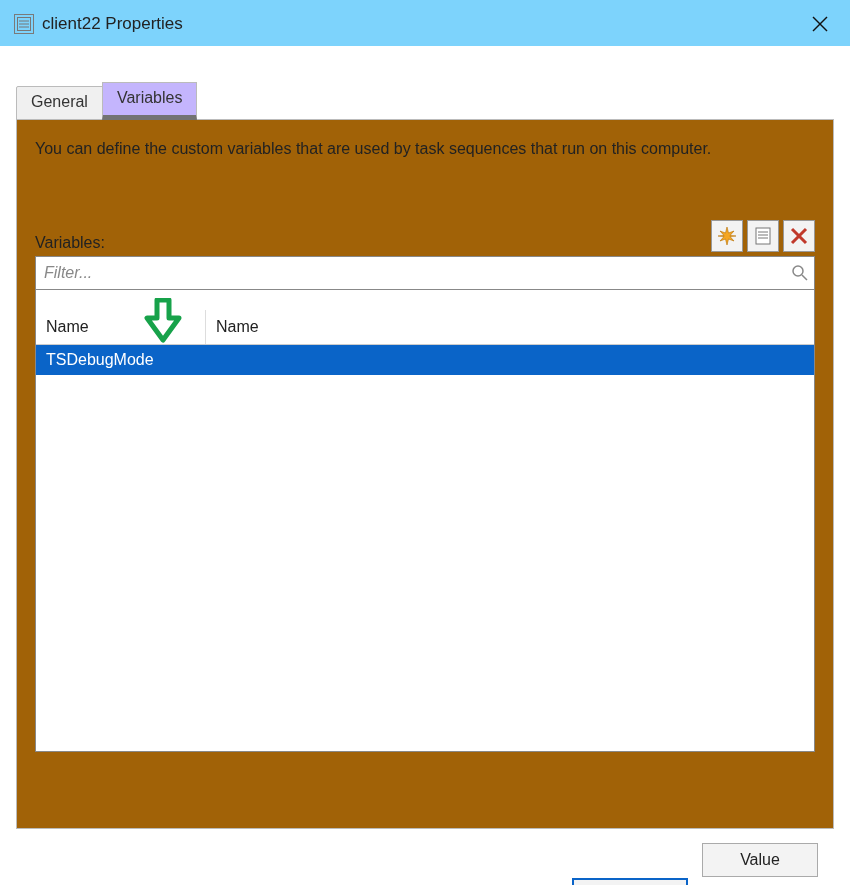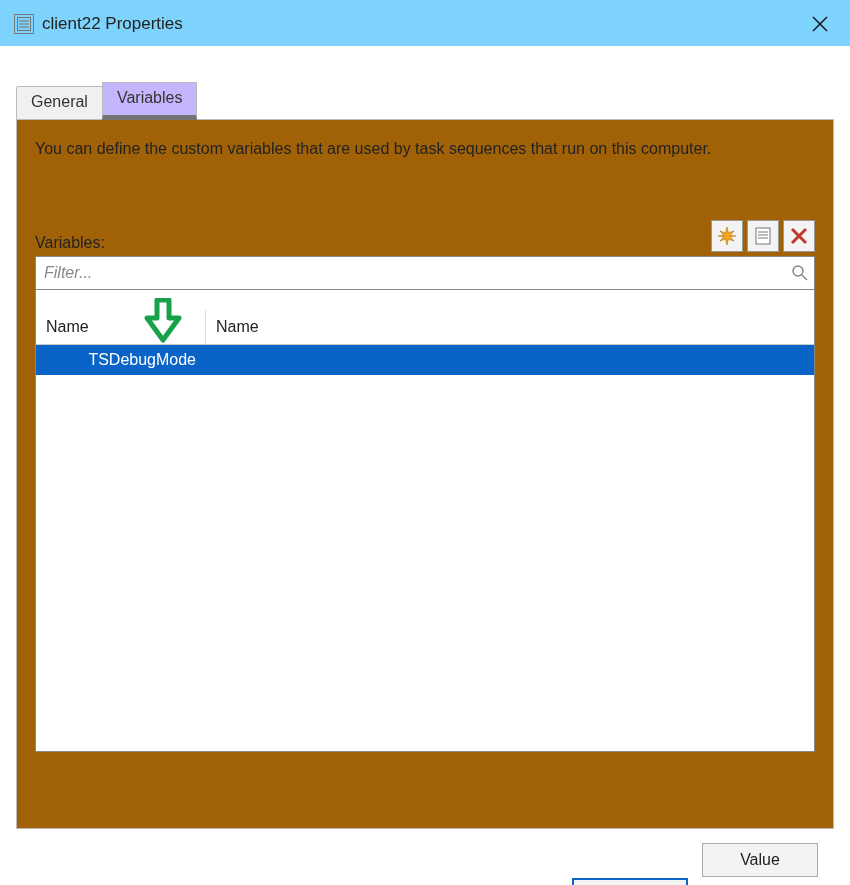--- a/index.html
+++ b/index.html
@@ -142,21 +142,20 @@
     width: 480px;
     border-right: none;
   }
   .row {
     display: flex;
     font-size: 16px;
   }
   .row.selected {
     background: #0a64c8;
     color: #fff;
-    text-align: right;
   }
   .row .cell { padding: 6px 10px; }
   .footer {
     display: flex;
     gap: 14px;
     justify-content: flex-end;
     padding: 14px 16px 0 0;
   }
   .btn {
     min-width: 116px;

